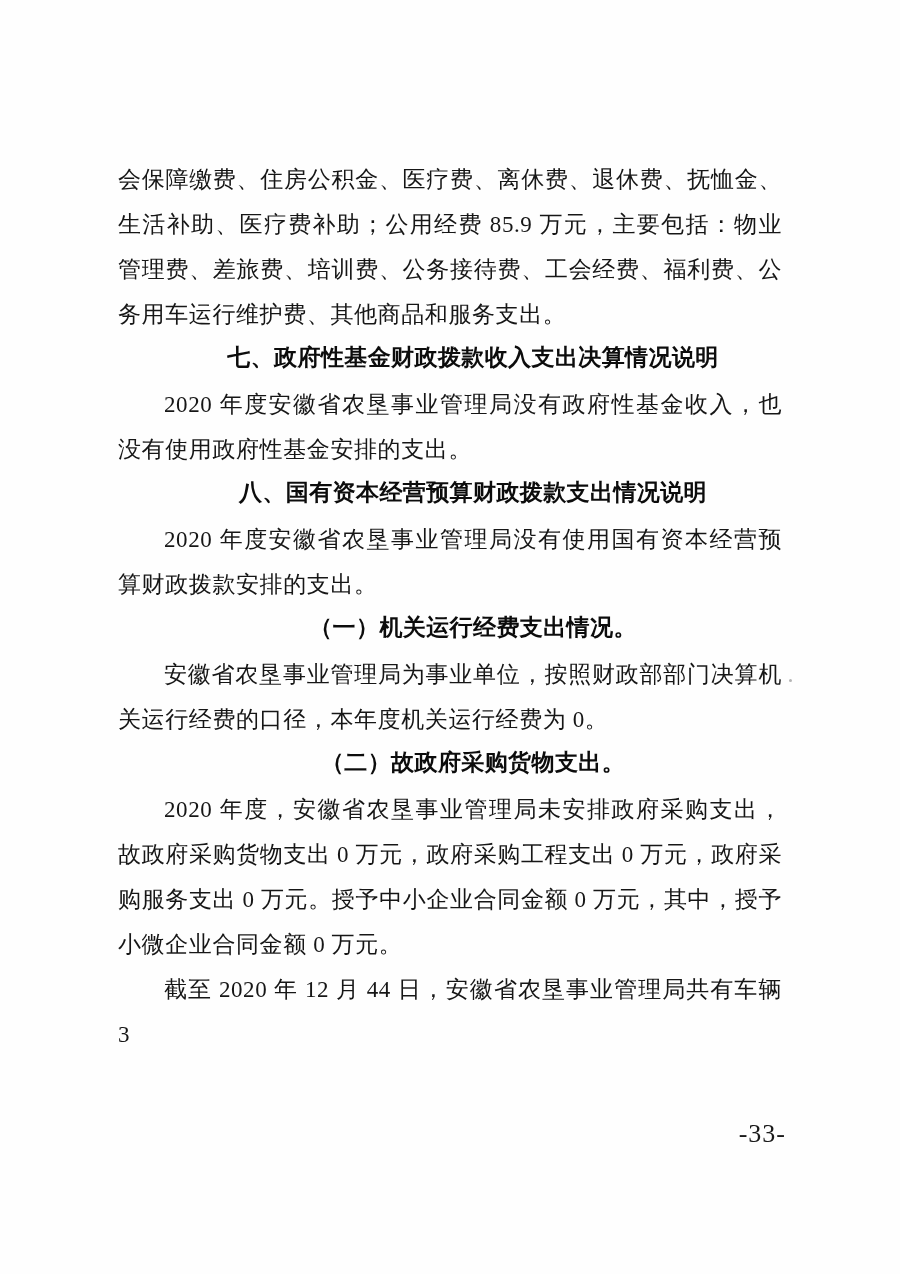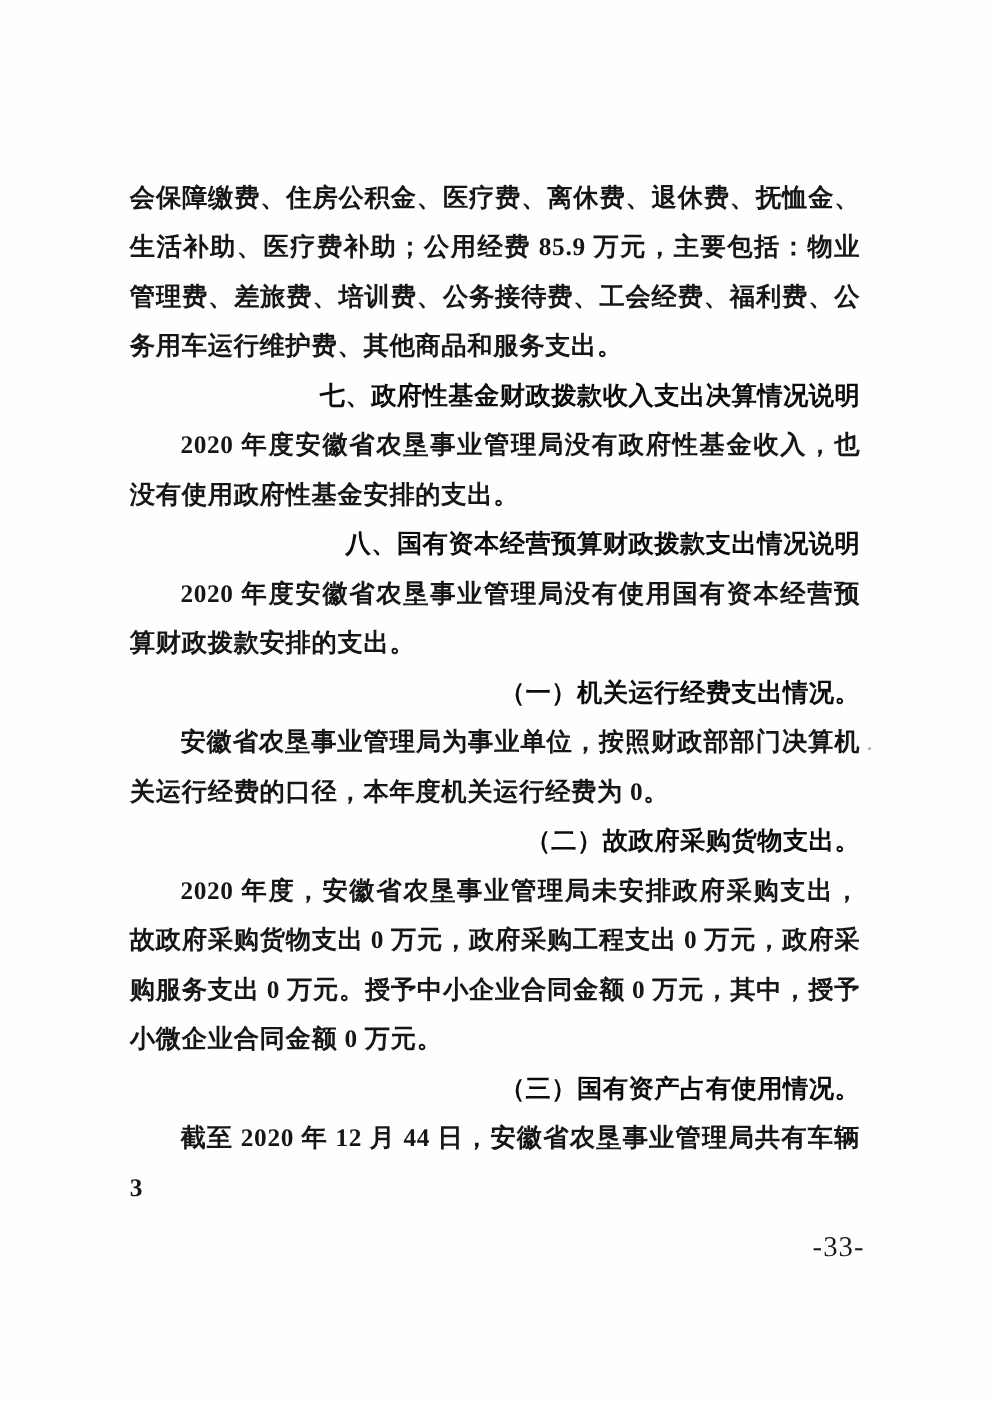--- a/index.html
+++ b/index.html
@@ -22,40 +22,40 @@
     top: 157px;
     width: 664px;
   }
   .blk {
     margin: 0;
     padding: 0;
     font-size: 23px;
     line-height: 45px;
     letter-spacing: 0.6px;
     text-align: justify;
-    font-weight: 700;
+    font-weight: 400;
     color: #161616;
   }
   .para {
     text-indent: 2em;
   }
   .cont {
     text-indent: 0;
   }
   .heading, .subheading {
     margin: 0;
     padding: 0;
     text-indent: 2em;
     font-size: 23px;
     line-height: 45px;
     letter-spacing: 0.4px;
-    text-align: right;
+    text-align: center;
     font-weight: 700;
     color: #0c0c0c;
-    font-family: Liberation Sans, sans-serif;
+    font-family: Liberation Mono, monospace;
   }
   .page-number {
     position: absolute;
     top: 1117px;
     right: 114px;
     font-size: 26px;
     line-height: 34px;
     letter-spacing: 1px;
     color: #1a1a1a;
     font-family: "Liberation Serif", "DejaVu Serif", serif;
@@ -77,20 +77,19 @@
   <div class="content">
     <p class="blk cont">会保障缴费、住房公积金、医疗费、离休费、退休费、抚恤金、生活补助、医疗费补助；公用经费 85.9 万元，主要包括：物业管理费、差旅费、培训费、公务接待费、工会经费、福利费、公务用车运行维护费、其他商品和服务支出。</p>
     <h3 class="heading">七、政府性基金财政拨款收入支出决算情况说明</h3>
     <p class="blk para">2020 年度安徽省农垦事业管理局没有政府性基金收入，也没有使用政府性基金安排的支出。</p>
     <h3 class="heading">八、国有资本经营预算财政拨款支出情况说明</h3>
     <p class="blk para">2020 年度安徽省农垦事业管理局没有使用国有资本经营预算财政拨款安排的支出。</p>
     <h4 class="subheading">（一）机关运行经费支出情况。</h4>
     <p class="blk para">安徽省农垦事业管理局为事业单位，按照财政部部门决算机关运行经费的口径，本年度机关运行经费为 0。</p>
     <h4 class="subheading">（二）故政府采购货物支出。</h4>
     <p class="blk para">2020 年度，安徽省农垦事业管理局未安排政府采购支出，故政府采购货物支出 0 万元，政府采购工程支出 0 万元，政府采购服务支出 0 万元。授予中小企业合同金额 0 万元，其中，授予小微企业合同金额 0 万元。</p>
-    <h4 class="subheading">（三）国有资产占有使用情况。</h4>
     <p class="blk para">截至 2020 年 12 月 44 日，安徽省农垦事业管理局共有车辆 3</p>
   </div>
 
   <div class="page-number">-33-</div>
 
   <div class="artifact-dot"></div>
 </div>
 
 </body></html>

